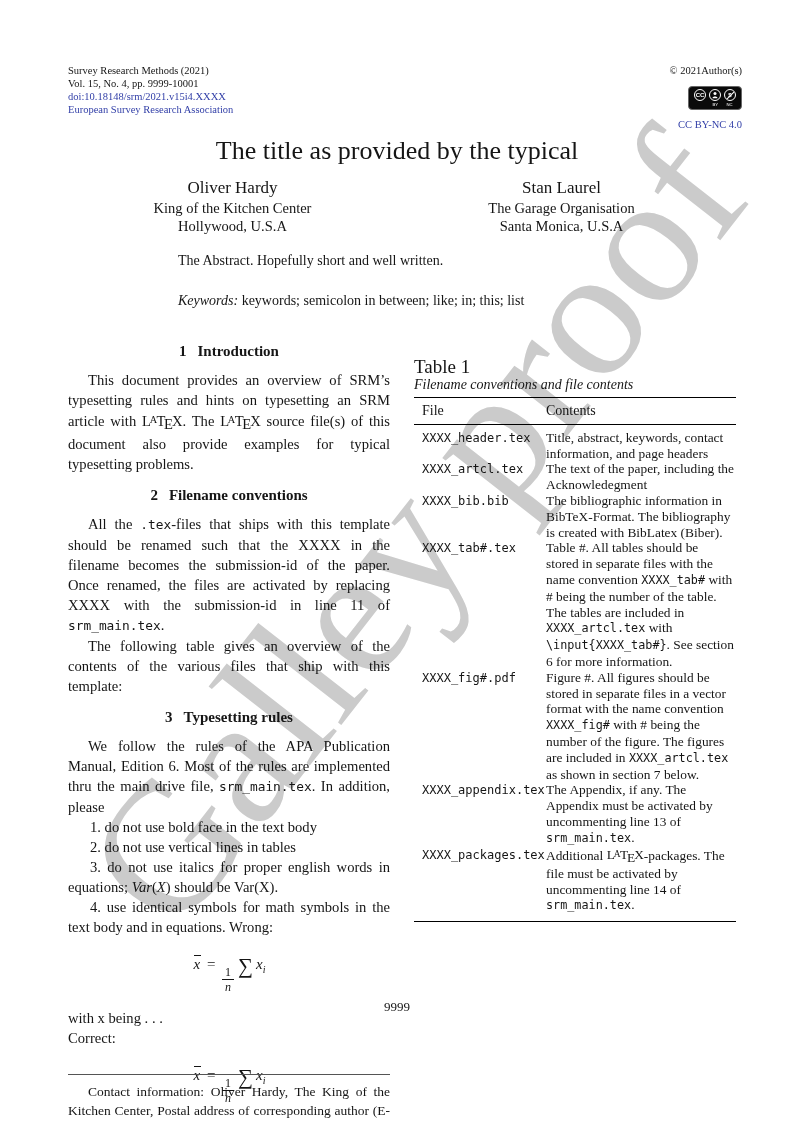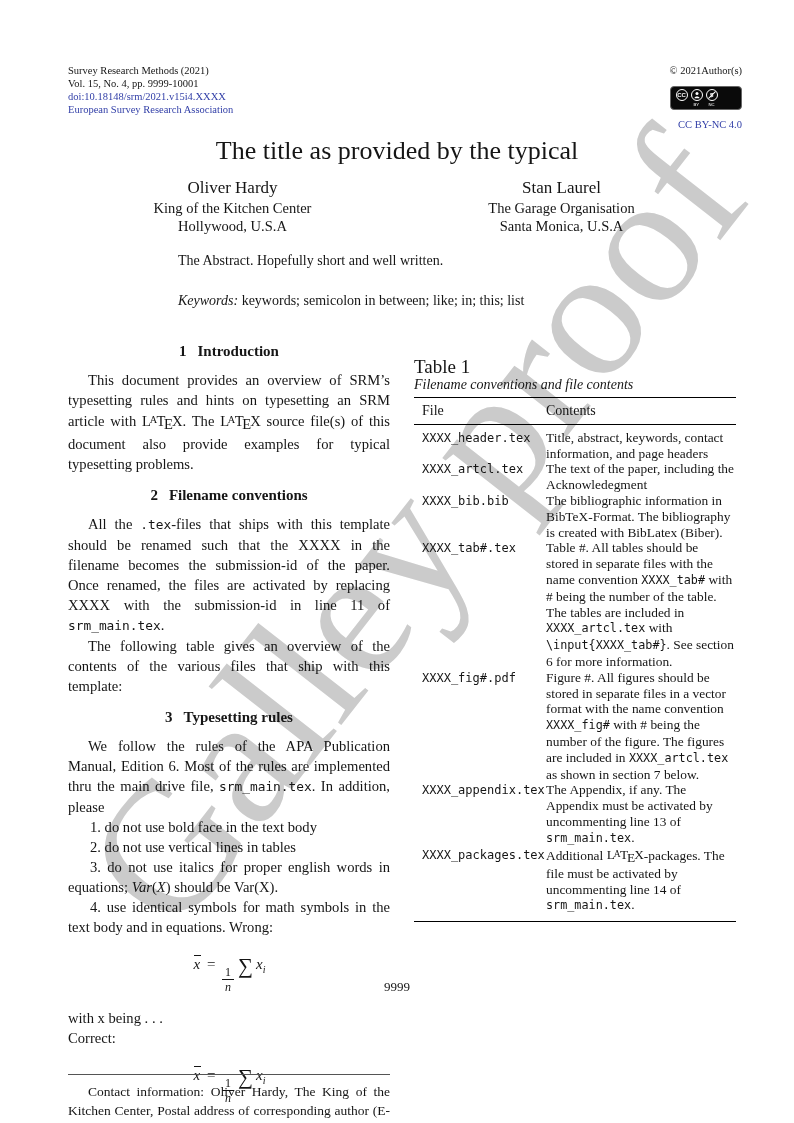--- a/index.html
+++ b/index.html
@@ -14,21 +14,21 @@
     position:absolute; left:-135px; top:428px; width:1100px;
     text-align:center; font-size:185px; line-height:1.1;
     color:#cbcbcb; transform:rotate(-52deg); transform-origin:center;
     white-space:nowrap; z-index:0; font-family:"Liberation Serif", serif;
   }
   .content { position:relative; z-index:1; height:100%; }
 
   
   .mast { display:flex; justify-content:space-between; padding:64px 52px 0 68px; }
   .mast-left { font-size:10.5px; line-height:13px; }
-  .mast-right { display:flex; flex-direction:column; gap:8px; font-size:10.5px; line-height:13px; text-align:right; }
+  .mast-right { display:flex; flex-direction:column; align-items:flex-end; gap:8px; font-size:10.5px; line-height:13px; text-align:right; }
   .blue { color:#3340a8; }
   .cc-badge {
     background:#0a0a0a; border:1px solid #666; border-radius:4px;
     padding:2px 5px 2px 5px; display:flex; gap:3px; align-items:flex-start; margin-top:1px;
   }
   .ccb-col { display:flex; flex-direction:column; align-items:center; gap:1px; }
   .ccb-circle {
     width:12px; height:12px; border:1.3px solid #fff; border-radius:50%;
     display:flex; align-items:center; justify-content:center;
     color:#fff; font-size:6px; font-weight:bold; font-family:"Liberation Sans", sans-serif;
@@ -89,21 +89,21 @@
   .table-label { font-size:19px; line-height:18px; }
   .table-caption { font-size:14px; font-style:italic; line-height:18px; margin-bottom:3px; }
   .thead { display:flex; border-top:1.4px solid #000; border-bottom:.9px solid #000; padding:5px 0 5px 8px; font-size:14px; }
   .table-body { border-bottom:1.4px solid #000; padding:5px 0 7px; }
   .trow { display:flex; padding-left:8px; }
   .tfile { width:124px; flex:none; font-family:"DejaVu Sans Mono", monospace; font-size:12px; line-height:15.8px; padding-top:1px; }
   .tfile.th { font-family:"Liberation Serif", serif; font-size:14px; padding-top:0; }
   .tcell { flex:1; font-size:13.4px; line-height:15.8px; text-align:left; hyphens:auto; padding-right:2px; }
   .tcell.th { font-size:14px; }
 
-  .pageno { position:absolute; left:0; right:0; bottom:128px; text-align:center; font-size:13px; }
+  .pageno { position:absolute; left:0; right:0; bottom:108px; text-align:center; font-size:13px; }
 </style>
 </head>
 <body>
 
 <div class="page">
   <div class="watermark">Galley proof</div>
 
   <div class="content">
 
     <div class="mast">

